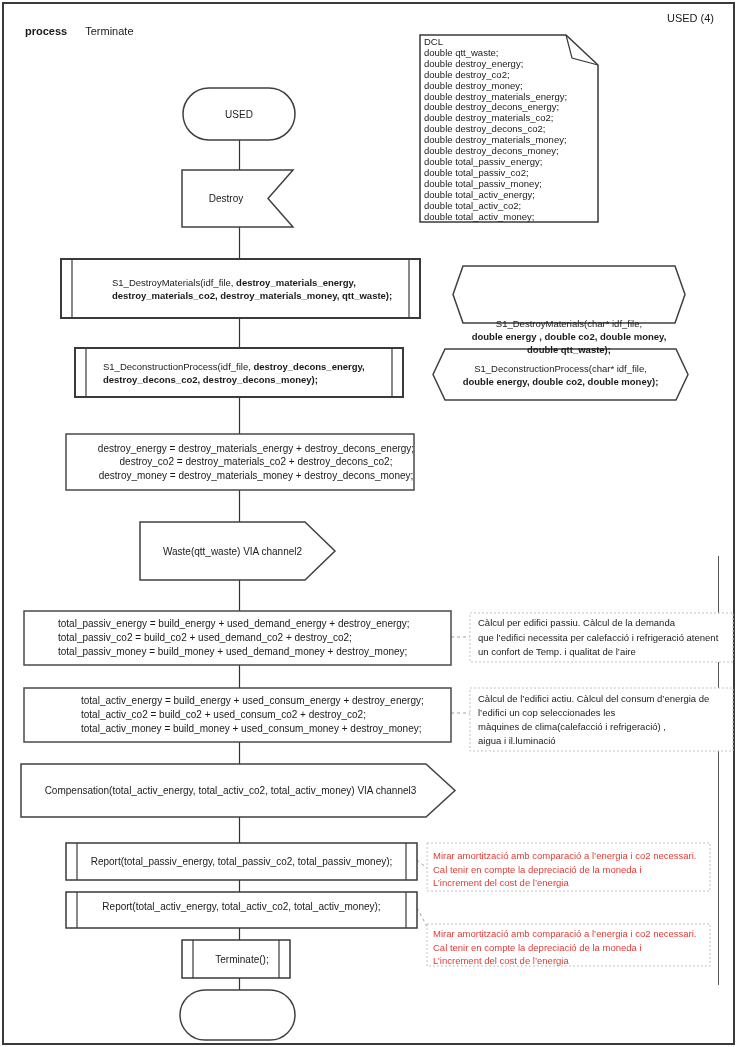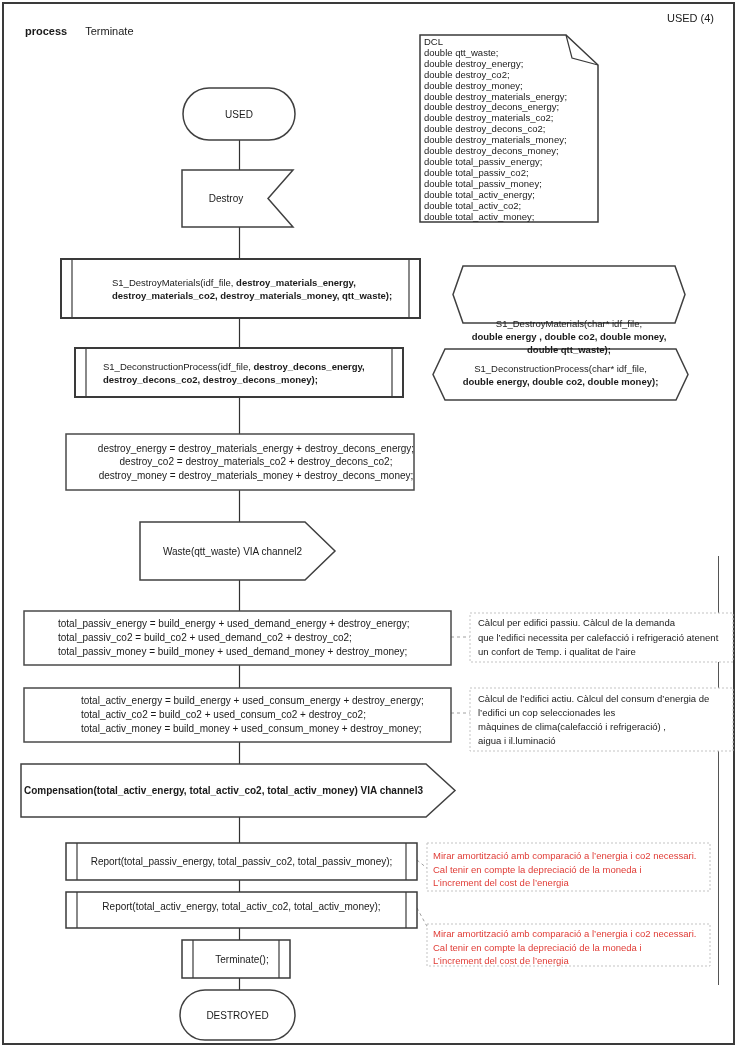--- a/index.html
+++ b/index.html
@@ -162,31 +162,30 @@
 
   <div class="t l" style="left:69px;top:688px;width:382px;height:54px;line-height:14px;margin-left:12px;">total_activ_energy = build_energy + used_consum_energy + destroy_energy;
 total_activ_co2 =  build_co2 + used_consum_co2 + destroy_co2;
 total_activ_money = build_money + used_consum_money + destroy_money;</div>
 
   <div class="t small" style="left:478px;top:692px;width:262px;line-height:14px;">Càlcul de l’edifici actiu. Càlcul del consum d’energia de
 l’edifici un cop seleccionades les
 màquines de clima(calefacció i refrigeració) ,
 aigua i il.luminació</div>
 
-  <div class="t c" style="left:21px;top:764px;width:405px;height:53px;font-weight:bold;">Compensation(total_activ_energy, total_activ_co2, total_activ_money) VIA channel3</div>
+  <div class="t c" style="left:28px;top:764px;width:405px;height:53px;">Compensation(total_activ_energy, total_activ_co2, total_activ_money) VIA channel3</div>
 
   <div class="t c" style="left:66px;top:843px;width:351px;height:37px;">Report(total_passiv_energy, total_passiv_co2, total_passiv_money);</div>
 
   <div class="t small red" style="left:433px;top:849px;width:274px;line-height:13.5px;">Mirar amortització amb comparació a l’energia i co2 necessari.
 Cal tenir en compte la depreciació de la moneda i
 L’increment del cost de l’energia</div>
 
   <div class="t c" style="left:66px;top:892px;width:351px;height:28px;">Report(total_activ_energy, total_activ_co2, total_activ_money);</div>
 
   <div class="t small red" style="left:433px;top:927px;width:274px;line-height:13.5px;">Mirar amortització amb comparació a l’energia i co2 necessari.
 Cal tenir en compte la depreciació de la moneda i
 L’increment del cost de l’energia</div>
 
   <div class="t c" style="left:182px;top:940px;width:120px;height:38px;">Terminate();</div>
 
-  <div class="t c" style="left:180px;top:990px;width:115px;height:50px;">DESTROYED</div>
 
 </div>
 
 </body></html>

